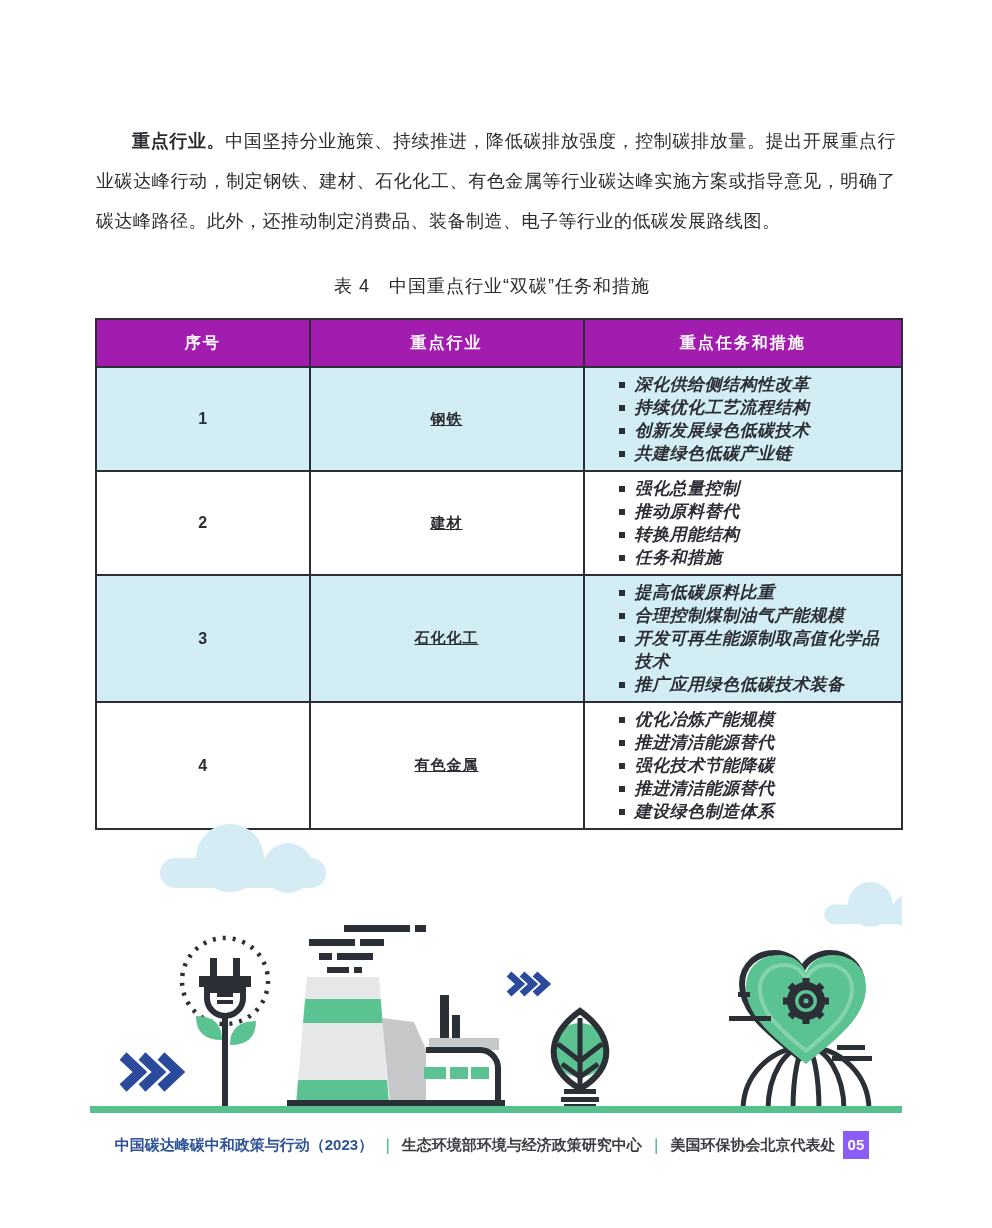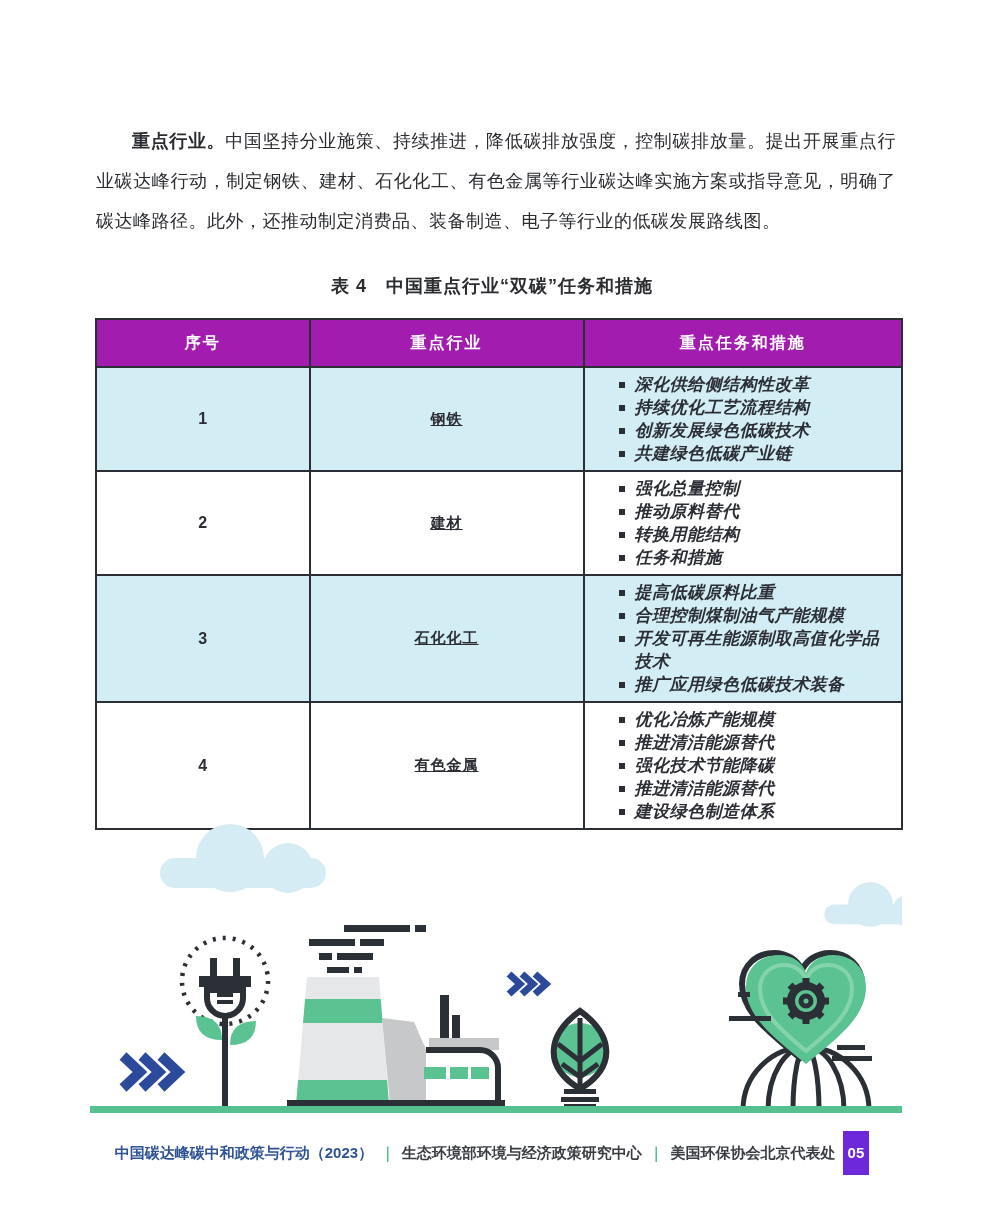--- a/index.html
+++ b/index.html
@@ -6,21 +6,21 @@
   .page{position:relative;width:984px;height:1228px;background:#ffffff;overflow:hidden;
         font-family:"Liberation Sans","DejaVu Sans",sans-serif;color:#2a2c30;}
 
   
   .para{position:absolute;top:103px;left:96px;width:800px;font-size:18px;line-height:40px;
         text-align:justify;text-indent:2em;color:#2a2c30;letter-spacing:.5px;}
   .para b{font-weight:bold;}
 
   
   .tbl-title{position:absolute;top:274px;left:0;width:100%;text-align:center;
-             font-size:18px;font-weight:bold;color:#2a2c30;letter-spacing:1px;}
+             font-size:18px;font-weight:normal;color:#2a2c30;letter-spacing:1px;}
 
   
   table.ind{position:absolute;top:318px;left:95px;width:808px;border-collapse:collapse;
             table-layout:fixed;}
   table.ind th,table.ind td{border:2px solid #2b2e34;}
   table.ind th{background:#a21caf;color:#ffffff;font-size:16px;font-weight:bold;
                height:44px;letter-spacing:2px;}
   table.ind col.c1{width:26.5%;} table.ind col.c2{width:34%;} table.ind col.c3{width:39.5%;}
   table.ind tbody tr:nth-child(odd){background:#d3edf4;}
   table.ind tbody tr:nth-child(even){background:#ffffff;}
@@ -35,22 +35,22 @@
 
   
   .illus{position:absolute;top:818px;left:90px;}
 
   
   .footer{position:absolute;top:1131px;left:0;width:100%;display:flex;justify-content:center;
           align-items:center;gap:7px;font-size:15px;font-weight:bold;line-height:26px;}
   .footer .blue{color:#2f5496;}
   .footer .sep{color:#53bf8c;font-weight:bold;}
   .footer .dark{color:#3a3d44;}
-  .footer .pagebox{display:inline-block;background:#6d28d9;color:#ffffff;font-size:15px;
-          font-weight:bold;padding:12px 5px;line-height:20px;}
+  .footer .pagebox{display:inline-block;background:#8b5cf6;color:#ffffff;font-size:15px;
+          font-weight:bold;padding:4px 5px;line-height:20px;}
 </style>
 </head>
 <body>
 
 <div class="page">
 
   <p class="para"><b>重点行业。</b><span>中国坚持分业施策、持续推进，降低碳排放强度，控制碳排放量。提出开展重点行业碳达峰行动，制定钢铁、建材、石化化工、有色金属等行业碳达峰实施方案或指导意见，明确了碳达峰路径。此外，还推动制定消费品、装备制造、电子等行业的低碳发展路线图。</span></p>
 
   <div class="tbl-title">表 4　中国重点行业“双碳”任务和措施</div>
 

